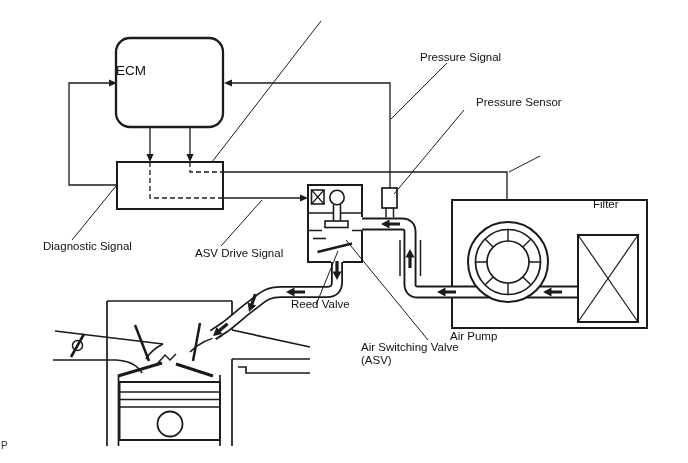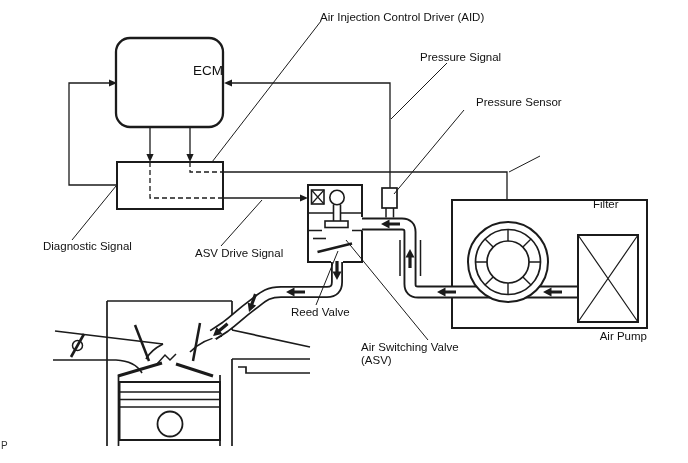--- a/index.html
+++ b/index.html
@@ -1,20 +1,20 @@
 <!DOCTYPE html>
 <html><head>
 <meta charset="utf-8">
 <style>
   html,body{margin:0;padding:0;background:#fff;}
   #stage{position:relative;width:688px;height:463px;background:#ffffff;overflow:hidden;
          font-family:"Liberation Sans", sans-serif;}
   #stage svg{position:absolute;left:0;top:0;}
   .lbl{position:absolute;font-size:11.5px;line-height:13px;color:#111;white-space:nowrap;}
-  .lbl.center{text-align:right;}
+  .lbl.center{text-align:left;}
   .ecm-lbl{font-size:13.5px;}
   .pmark{font-size:10px;color:#333;}
 </style>
 </head>
 <body>
 
 <div id="stage">
 
 <svg width="688" height="463" viewBox="0 0 688 463">
   <defs>
@@ -133,27 +133,26 @@
     <path d="M464 110 L394 194"></path>
     <path d="M540 156 L509 172"></path>
     <path d="M72 240 L116 186"></path>
     <path d="M221 246 L262 200"></path>
     <path d="M316 305 L338 251"></path>
     <path d="M428 340 L346 240"></path>
   </g>
 </svg>
 
 <div class="lbl ecm-lbl center" style="left:116px;top:64px;width:107px;">ECM</div>
-<div class="lbl" style="left:320px;top:11px;">Air Injection Control Driver (AID)</div>
 <div class="lbl" style="left:420px;top:51px;">Pressure Signal</div>
 <div class="lbl" style="left:476px;top:96px;">Pressure Sensor</div>
 <div class="lbl" style="left:593px;top:198px;">Filter</div>
 <div class="lbl center" style="left:450px;top:330px;width:197px;">Air Pump</div>
 <div class="lbl" style="left:43px;top:240px;">Diagnostic Signal</div>
 <div class="lbl" style="left:195px;top:247px;">ASV Drive Signal</div>
-<div class="lbl" style="left:291px;top:306px;">Reed Valve</div>
+<div class="lbl" style="left:291px;top:298px;">Reed Valve</div>
 <div class="lbl" style="left:361px;top:341px;">
   <div>Air Switching Valve</div>
   <div>(ASV)</div>
 </div>
 <div class="lbl pmark" style="left:1px;top:439px;">P</div>
 
 </div>
 
 </body></html>

